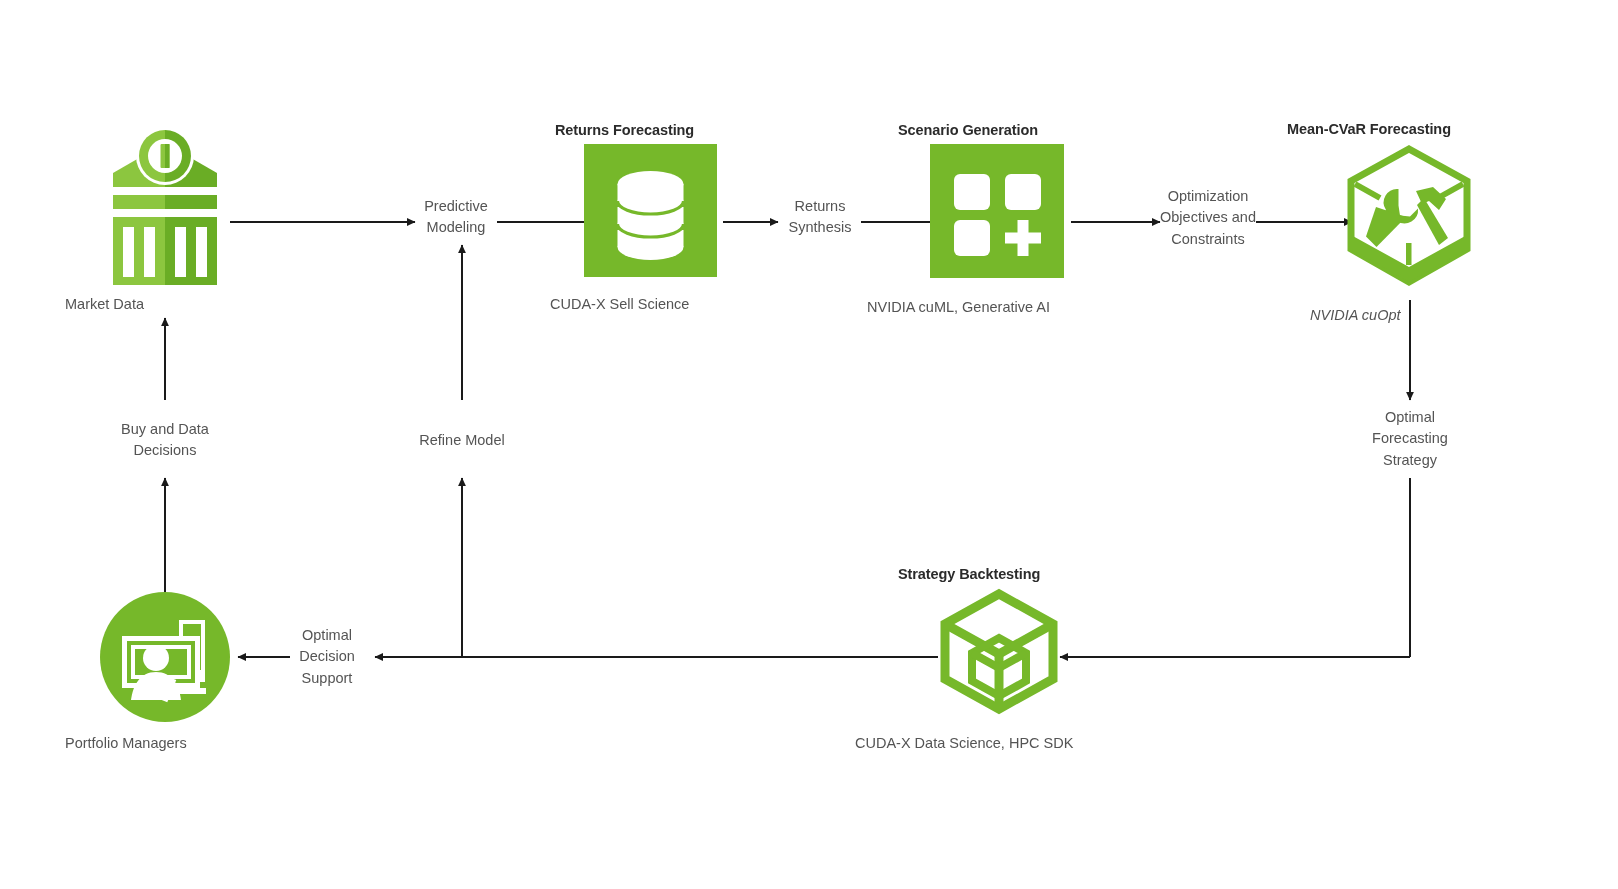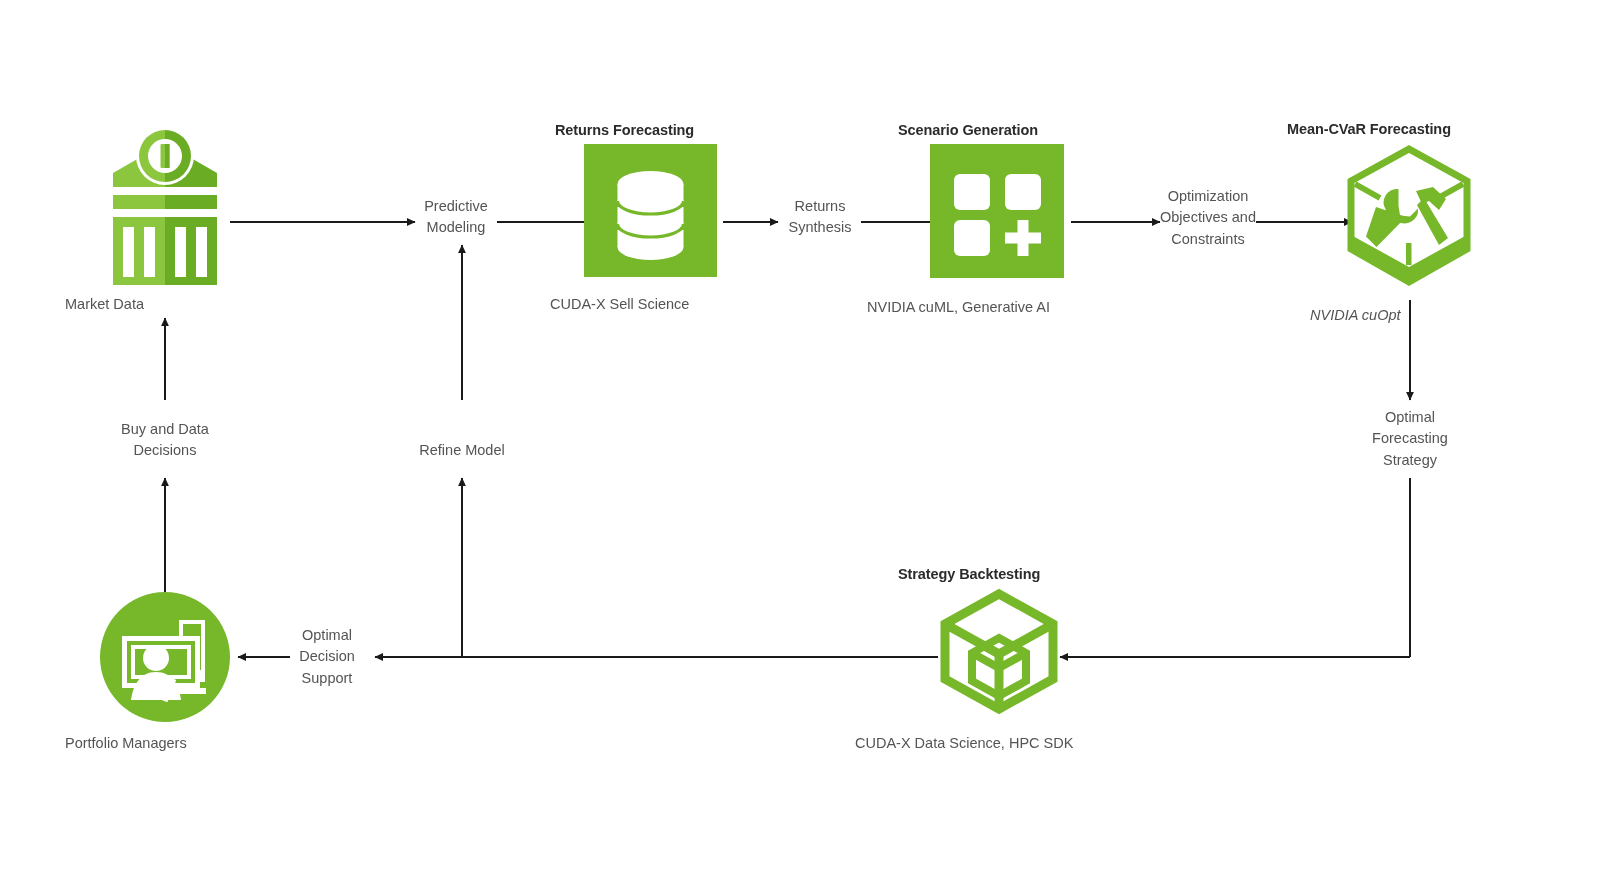--- a/index.html
+++ b/index.html
@@ -280,17 +280,17 @@
     <div>Optimal</div>
     <div>Decision</div>
     <div>Support</div>
   </div>
 
   <div class="edge-label" style="left:105px; top:419px; width:120px;">
     <div>Buy and Data</div>
     <div>Decisions</div>
   </div>
 
-  <div class="edge-label" style="left:397px; top:440px; width:130px;">
+  <div class="edge-label" style="left:397px; top:430px; width:130px;">
     <div>Refine Model</div>
   </div>
 
 </div>
 
 </body></html>

